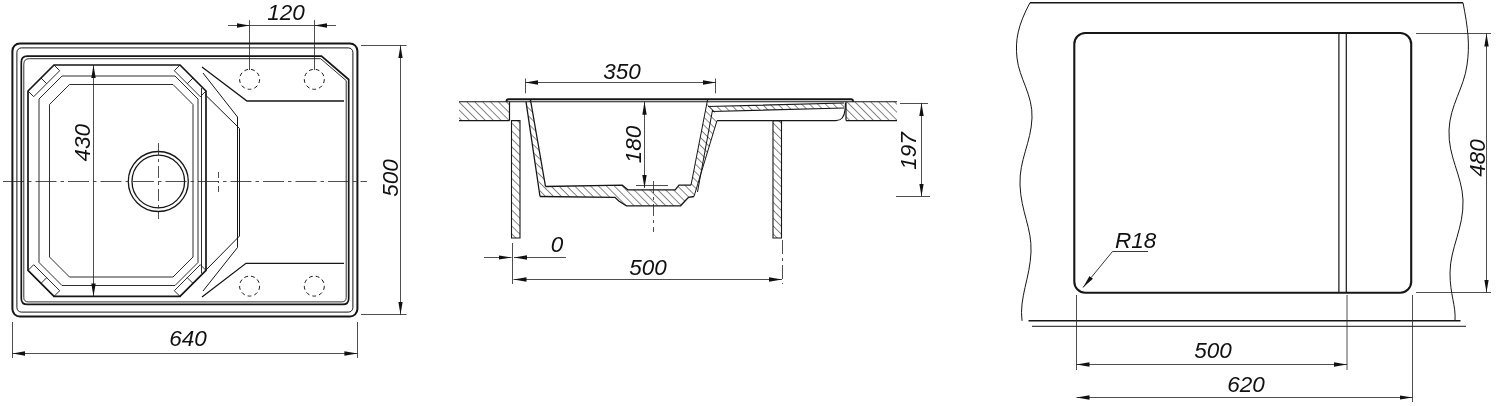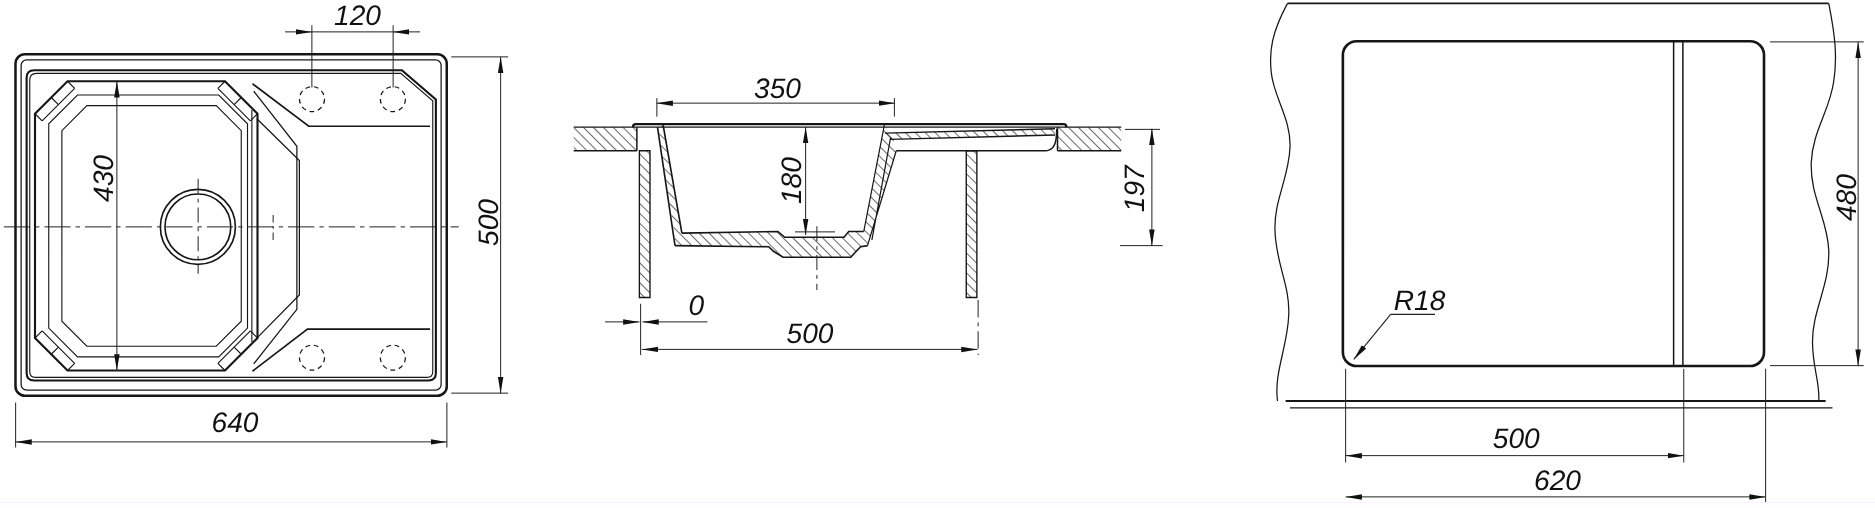--- a/index.html
+++ b/index.html
@@ -1,16 +1,16 @@
 <!DOCTYPE html>
 <html><head>
 <meta charset="utf-8">
 <style>
 html,body{margin:0;padding:0;background:#fff;}
-#wrap{width:1500px;height:402px;position:relative;background:#f0abfc;overflow:hidden;}
+#wrap{width:1500px;height:402px;position:relative;background:#fdba74;overflow:hidden;}
 text{font-family:"Liberation Sans",sans-serif;font-style:italic;fill:#111;}
 .d{font-size:22.5px;}
 </style>
 </head>
 <body>
 <div id="wrap">
 <svg width="1500" height="406" viewBox="0 0 1500 406">
 <defs>
 <marker id="ae" markerWidth="14" markerHeight="6" refX="13" refY="2.6" orient="auto" markerUnits="userSpaceOnUse">
   <path d="M13,2.6 L0,0.4 L0,4.8 Z" fill="#111"></path>

